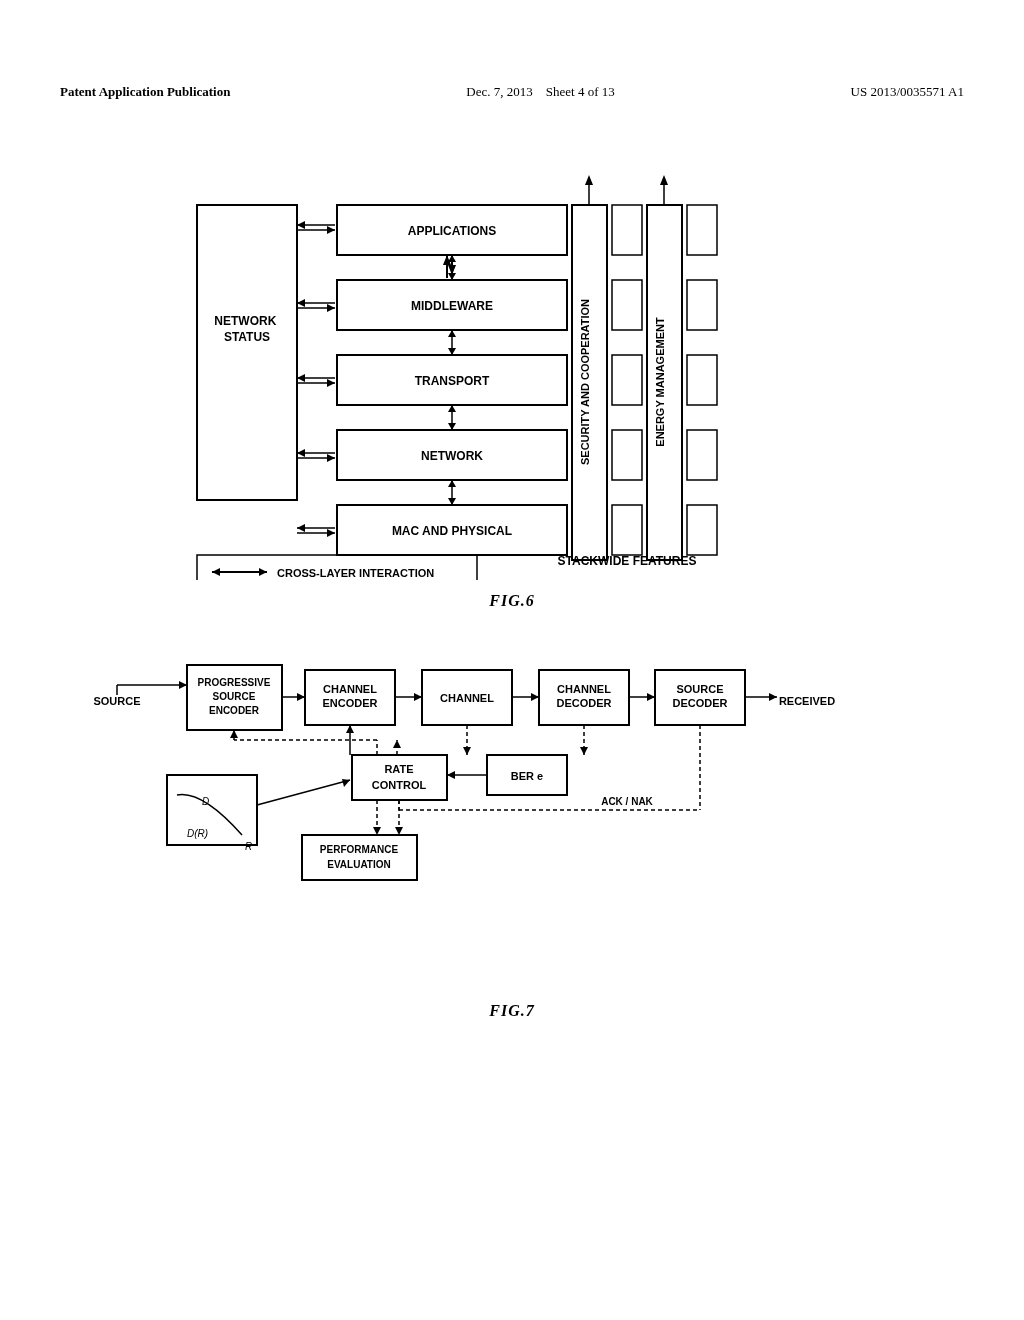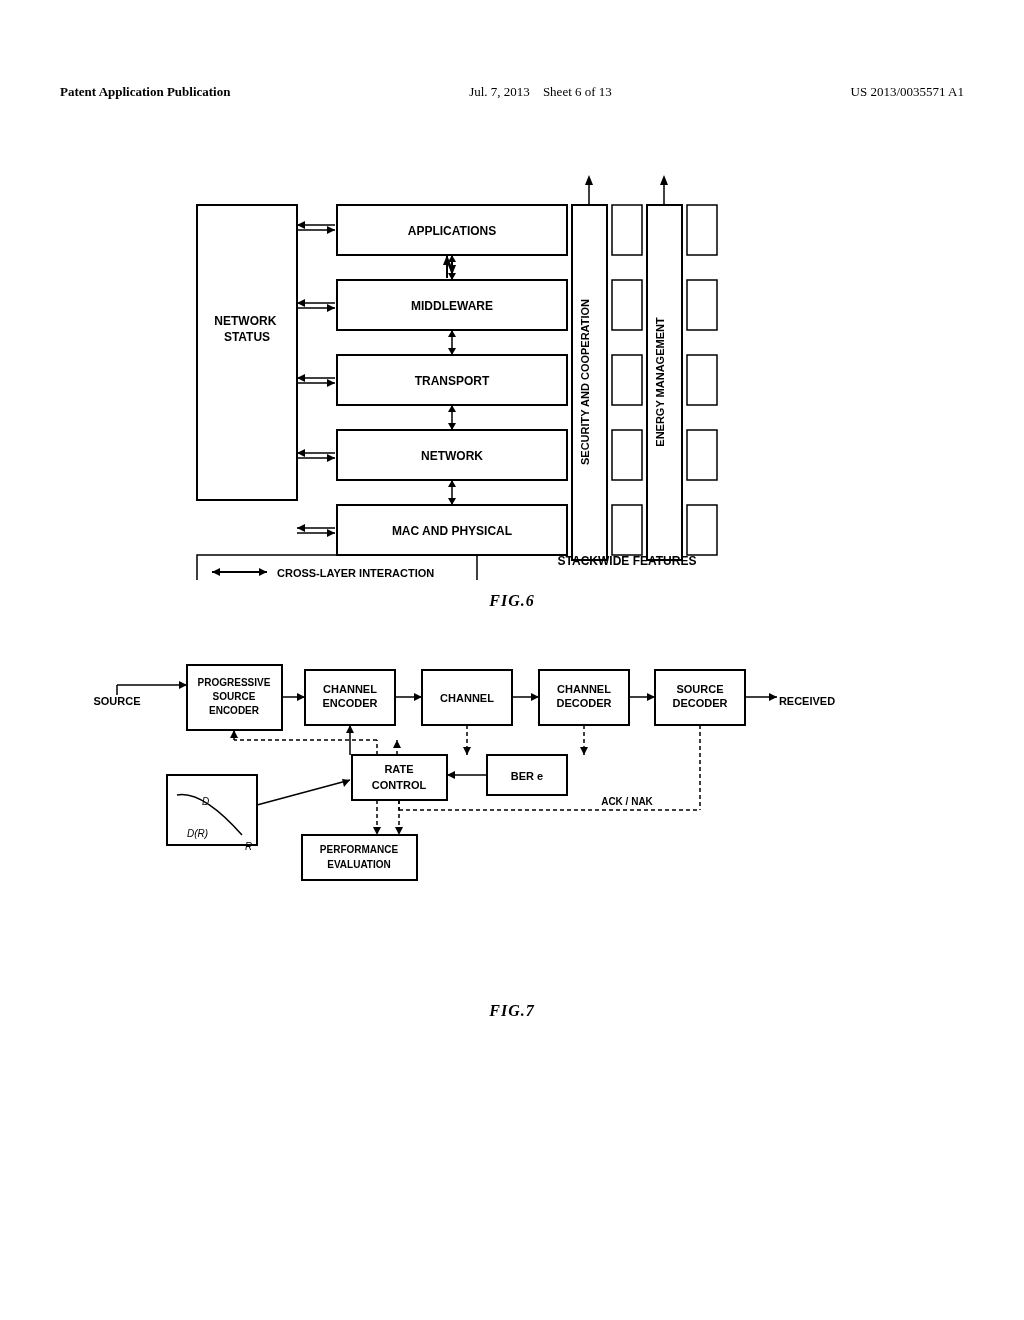--- a/index.html
+++ b/index.html
@@ -64,22 +64,22 @@
     }
   </style>
 </head>
 <body>
 
 <div class="page">
 
   <div class="header">
     <div class="header-left">Patent Application Publication</div>
     <div class="header-center">
-      <span>Jul. 7, 2013</span>&nbsp;&nbsp;&nbsp;
-      <span>Sheet 6 of 13</span>
+      <span>Dec. 7, 2013</span>&nbsp;&nbsp;&nbsp;
+      <span>Sheet 4 of 13</span>
     </div>
     <div class="header-right">US 2013/0035571 A1</div>
   </div>
 
   <div class="figure-container">
     <svg class="diagram-svg" width="750" height="430" viewBox="0 0 750 430">
 
       <rect x="60" y="55" width="100" height="295" fill="none" stroke="#000" stroke-width="2"></rect>
       <text x="110" y="175" text-anchor="middle" font-size="12" font-family="Arial, sans-serif" font-weight="bold">
         <tspan x="110" dy="0">NETWORK</tspan>

